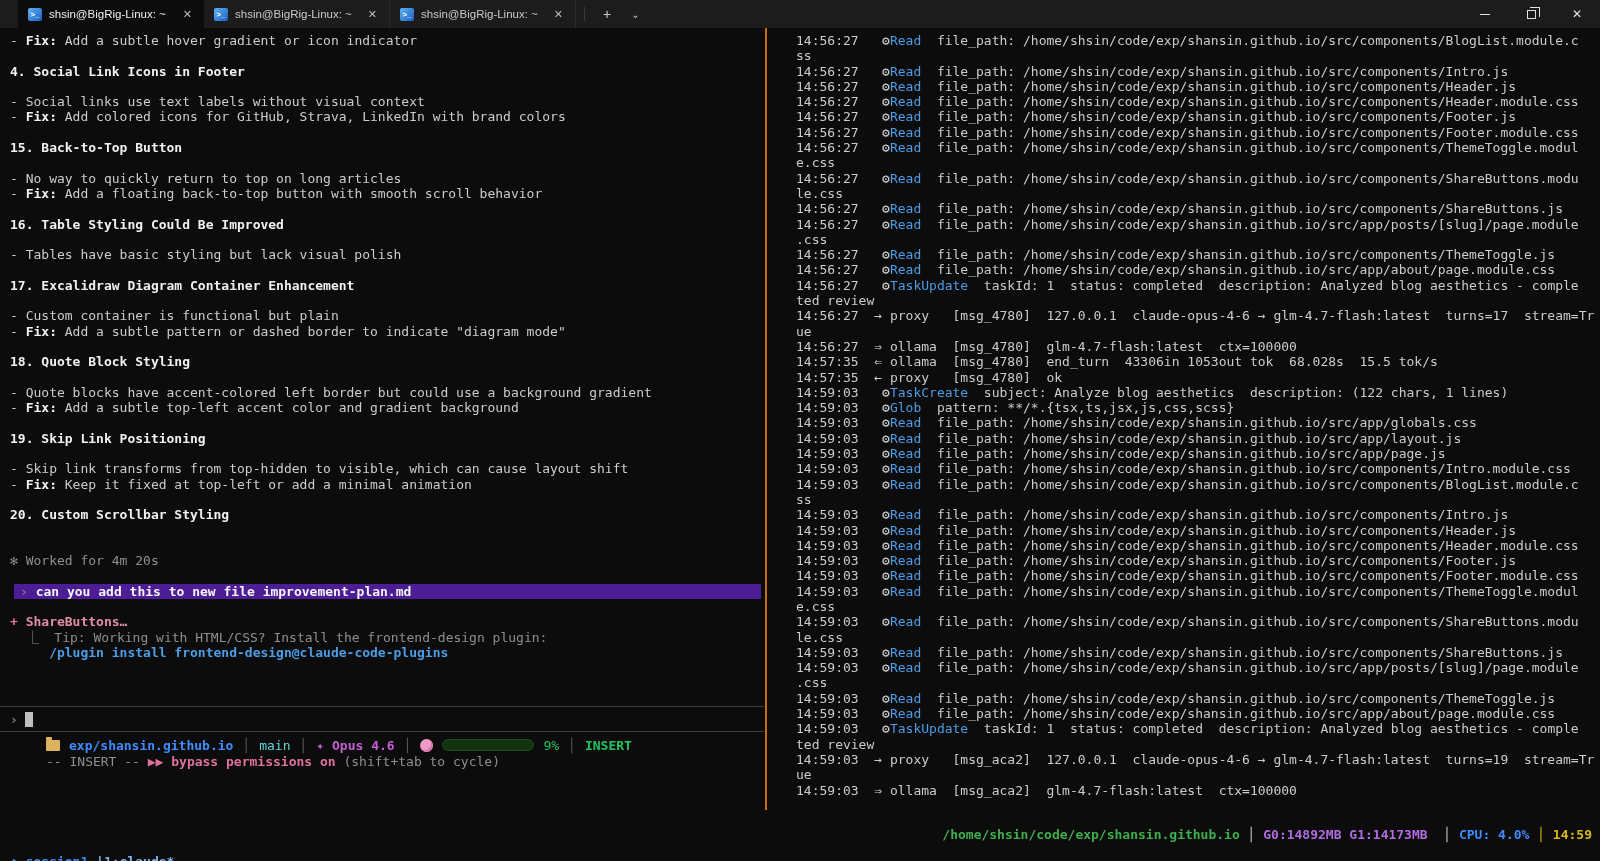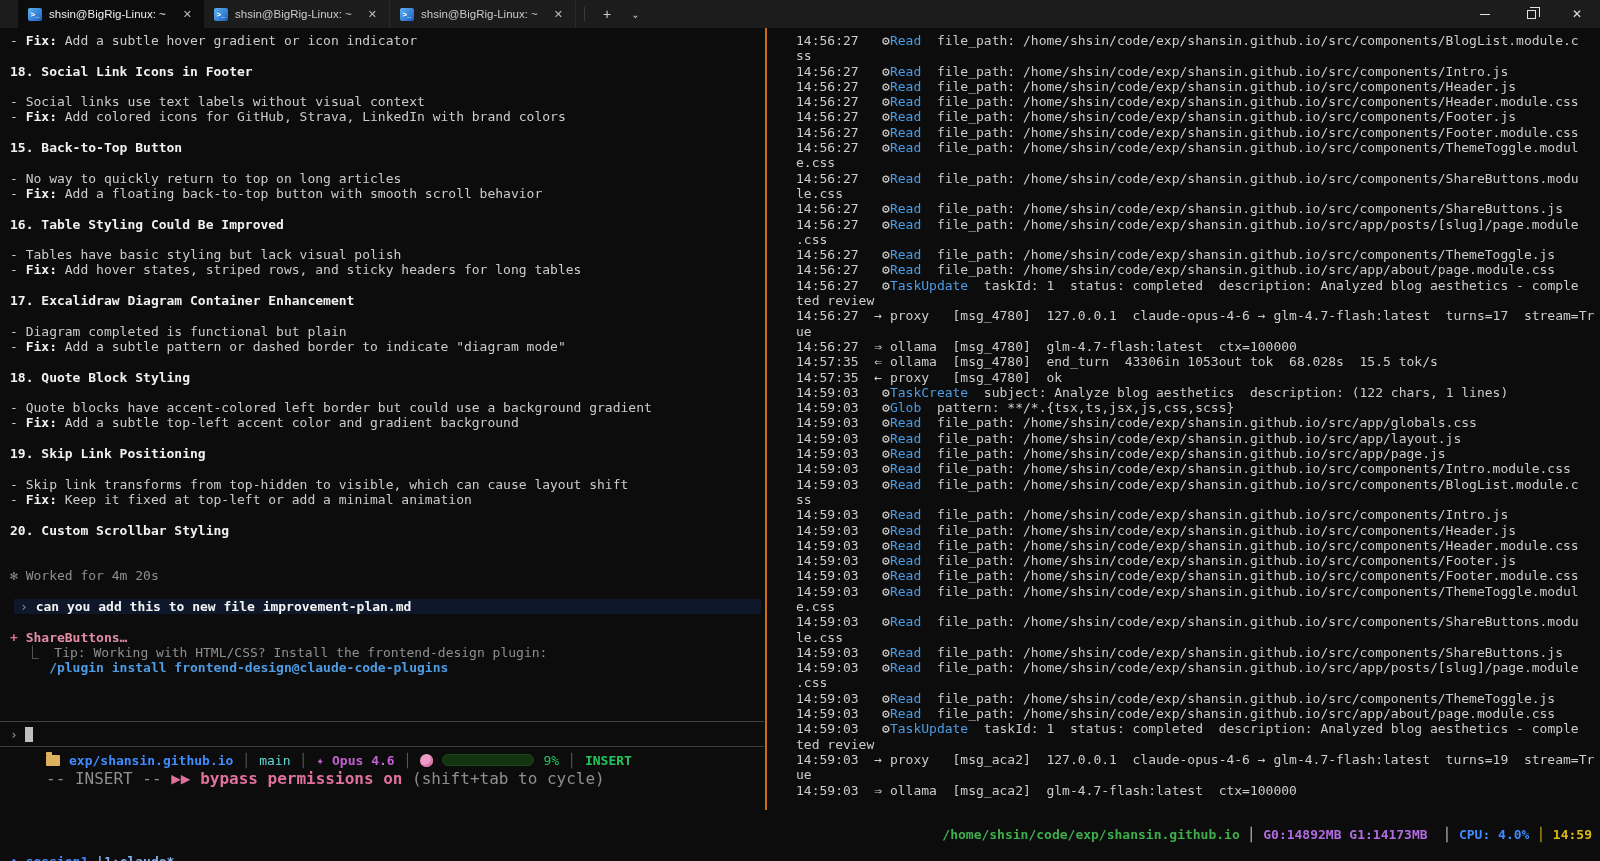--- a/index.html
+++ b/index.html
@@ -35,40 +35,40 @@
   .right-pane{position:absolute;left:796px;top:5px;width:824px;overflow:hidden;}
   .c-fg{color:#cccccc}
   .c-bold{color:#f1f1f1;font-weight:bold}
   .c-dim{color:#8f8f8f}
   .c-blue{color:#4d9ce6}
   .c-blueb{color:#4d9ce6;font-weight:bold}
   .c-gear{color:#d6d6d6}
   .c-pink{color:#e0719c;font-weight:bold}
   .c-pinkt{color:#e38da6;font-weight:bold}
   .c-echotext{color:#f4f4f4;font-weight:bold}
-  .tl.echo{background:#0f172a;margin:0 3px 0 4px;padding-left:6px;}
+  .tl.echo{background:#4c1d95;margin:0 3px 0 4px;padding-left:6px;}
   
   .prompt-box{border-top:1px solid #3e3e3e;border-bottom:1px solid #3e3e3e;height:26px;
               display:flex;align-items:center;padding-left:10px;margin-top:0px;}
   .prompt-chevron{color:#9a9a9a;font-size:13px;margin-right:7px;}
   .cursor{display:inline-block;width:8px;height:15px;background:#bfbfbf;}
   .statusline{display:flex;align-items:center;gap:9px;padding-left:46px;height:16px;margin-top:5px;
               font-size:13px;white-space:pre;}
   .sep{color:#5a5a5a;}
   .sl-folder{width:14px;height:11px;position:relative;background:#dcb35c;border-radius:1px;}
   .sl-folder:before{content:"";position:absolute;left:0;top:-3px;width:6px;height:3px;background:#dcb35c;border-radius:1px 1px 0 0;}
   .sl-path{color:#3f8cff;font-weight:bold;}
   .sl-branch{color:#61d6d6;}
   .sl-model{color:#c55fd4;font-weight:bold;}
   .sl-brain{width:13px;height:13px;border-radius:50%;background:#f09ac8;box-shadow:inset -2px -2px 0 #d877ab;}
   .sl-bar{width:92px;height:12px;border-radius:6px;background:#12340f;overflow:hidden;border:1px solid #1d4a18;}
   .sl-bar-fill{height:100%;background:#2f7a2a;}
   .sl-pct{color:#22c55e;}
   .sl-insert{color:#22c55e;font-weight:bold;}
-  .statusline2{padding-left:46px;height:16px;font-size:16px;white-space:pre;margin-top:1px;}
+  .statusline2{padding-left:46px;height:16px;font-size:13px;white-space:pre;margin-top:1px;}
   
   .tmuxbar{position:absolute;left:0;top:798px;width:1600px;height:18px;font-size:13px;line-height:18px;
            display:flex;white-space:pre;}
   .tmux-left{padding-left:10px;margin-top:27px;}
   .tmux-session{color:#3f8cff;font-weight:bold;}
   .tmux-window{color:#7fb2f0;font-weight:bold;}
   .tmux-right{margin-left:auto;padding-right:8px;}
   .tmux-cwd{color:#3fae4c;font-weight:bold;}
   .tmux-sep{color:#c9c9c9;}
   .tmux-gpu{color:#b16be0;font-weight:bold;}
@@ -115,38 +115,37 @@
       <div class="winbtn">✕</div>
     </div>
   </div>
 
   <div class="term">
 
     <div class="left-pane">
       <div class="left-lines">
           <div class="tl"><span class="c-fg">- </span><span class="c-bold">Fix:</span><span class="c-fg"> Add a subtle hover gradient or icon indicator</span></div>
           <div class="tl">&nbsp;</div>
-          <div class="tl"><span class="c-bold">18. Social Link Icons in Footer</span></div>
+          <div class="tl"><span class="c-bold">4. Social Link Icons in Footer</span></div>
           <div class="tl">&nbsp;</div>
           <div class="tl"><span class="c-fg">- Social links use text labels without visual context</span></div>
           <div class="tl"><span class="c-fg">- </span><span class="c-bold">Fix:</span><span class="c-fg"> Add colored icons for GitHub, Strava, LinkedIn with brand colors</span></div>
           <div class="tl">&nbsp;</div>
           <div class="tl"><span class="c-bold">15. Back-to-Top Button</span></div>
           <div class="tl">&nbsp;</div>
           <div class="tl"><span class="c-fg">- No way to quickly return to top on long articles</span></div>
           <div class="tl"><span class="c-fg">- </span><span class="c-bold">Fix:</span><span class="c-fg"> Add a floating back-to-top button with smooth scroll behavior</span></div>
           <div class="tl">&nbsp;</div>
           <div class="tl"><span class="c-bold">16. Table Styling Could Be Improved</span></div>
           <div class="tl">&nbsp;</div>
           <div class="tl"><span class="c-fg">- Tables have basic styling but lack visual polish</span></div>
-          <div class="tl"><span class="c-fg">- </span><span class="c-bold">Fix:</span><span class="c-fg"> Add hover states, striped rows, and sticky headers for long tables</span></div>
           <div class="tl">&nbsp;</div>
           <div class="tl"><span class="c-bold">17. Excalidraw Diagram Container Enhancement</span></div>
           <div class="tl">&nbsp;</div>
-          <div class="tl"><span class="c-fg">- Diagram completed is functional but plain</span></div>
+          <div class="tl"><span class="c-fg">- Custom container is functional but plain</span></div>
           <div class="tl"><span class="c-fg">- </span><span class="c-bold">Fix:</span><span class="c-fg"> Add a subtle pattern or dashed border to indicate "diagram mode"</span></div>
           <div class="tl">&nbsp;</div>
           <div class="tl"><span class="c-bold">18. Quote Block Styling</span></div>
           <div class="tl">&nbsp;</div>
           <div class="tl"><span class="c-fg">- Quote blocks have accent-colored left border but could use a background gradient</span></div>
           <div class="tl"><span class="c-fg">- </span><span class="c-bold">Fix:</span><span class="c-fg"> Add a subtle top-left accent color and gradient background</span></div>
           <div class="tl">&nbsp;</div>
           <div class="tl"><span class="c-bold">19. Skip Link Positioning</span></div>
           <div class="tl">&nbsp;</div>
           <div class="tl"><span class="c-fg">- Skip link transforms from top-hidden to visible, which can cause layout shift</span></div>

